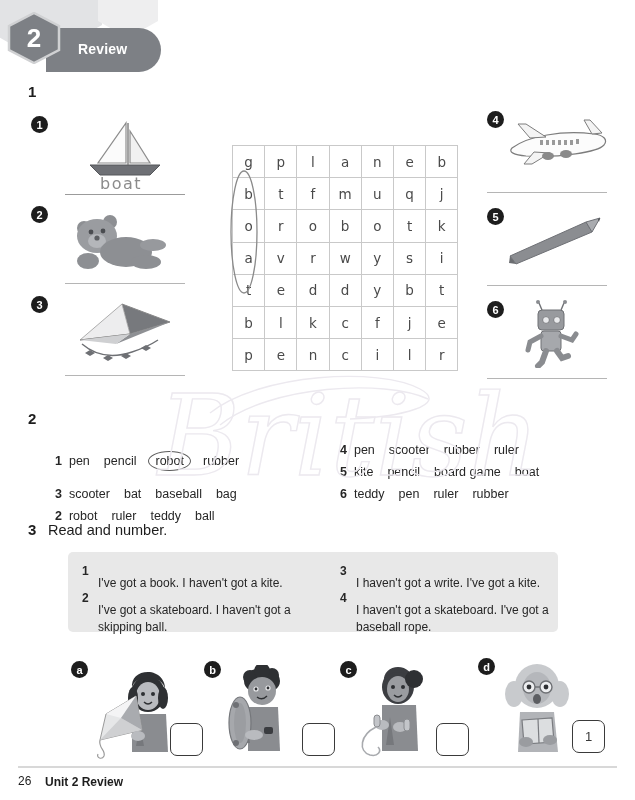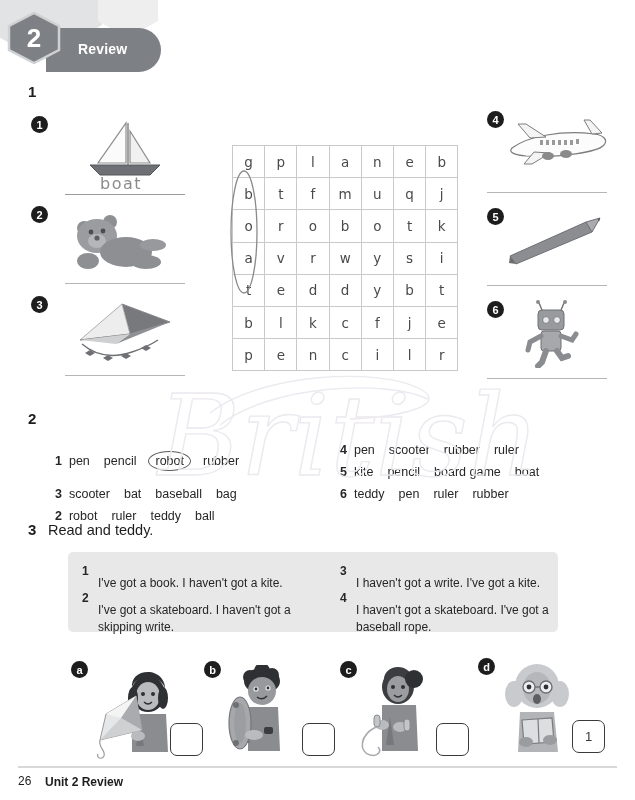--- a/index.html
+++ b/index.html
@@ -307,32 +307,32 @@
       <div class="wl" style="left: 55px; top: 487px;"><span class="idx">3</span><span class="w">scooter</span><span class="w">bat</span><span class="w">baseball</span><span class="w">bag</span></div>
     </div>
   <div id="wl-right">
       <div class="wl" style="left: 340px; top: 443px;"><span class="idx">4</span><span class="w">pen</span><span class="w">scooter</span><span class="w">rubber</span><span class="w">ruler</span></div>
       <div class="wl" style="left: 340px; top: 465px; text-align: right;"><span class="idx">5</span><span class="w">kite</span><span class="w">pencil</span><span class="w">board game</span><span class="w">boat</span></div>
       <div class="wl" style="left: 340px; top: 487px;"><span class="idx">6</span><span class="w">teddy</span><span class="w">pen</span><span class="w">ruler</span><span class="w">rubber</span></div>
     </div>
 
   <div class="ex" style="left:28px;top:521px;">
     <div class="n">3</div>
-    <div class="t">Read and teddy.</div>
+    <div class="t">Read and number.</div>
   </div>
 
   <div class="graybox"></div>
 
   <div class="sent" style="left:82px;top:563px;width:230px;">
     <span class="idx">1</span>
     <span class="txt">I've got a book. I haven't got a kite.</span>
   </div>
   <div class="sent" style="left:82px;top:590px;width:215px;">
     <span class="idx">2</span>
-    <span class="txt">I've got a skateboard. I haven't got a skipping write.</span>
+    <span class="txt">I've got a skateboard. I haven't got a skipping ball.</span>
   </div>
   <div class="sent" style="left:340px;top:563px;width:225px;">
     <span class="idx">3</span>
     <span class="txt">I haven't got a write. I've got a kite.</span>
   </div>
   <div class="sent" style="left:340px;top:590px;width:210px;">
     <span class="idx">4</span>
     <span class="txt">I haven't got a skateboard. I've got a baseball rope.</span>
   </div>
 

